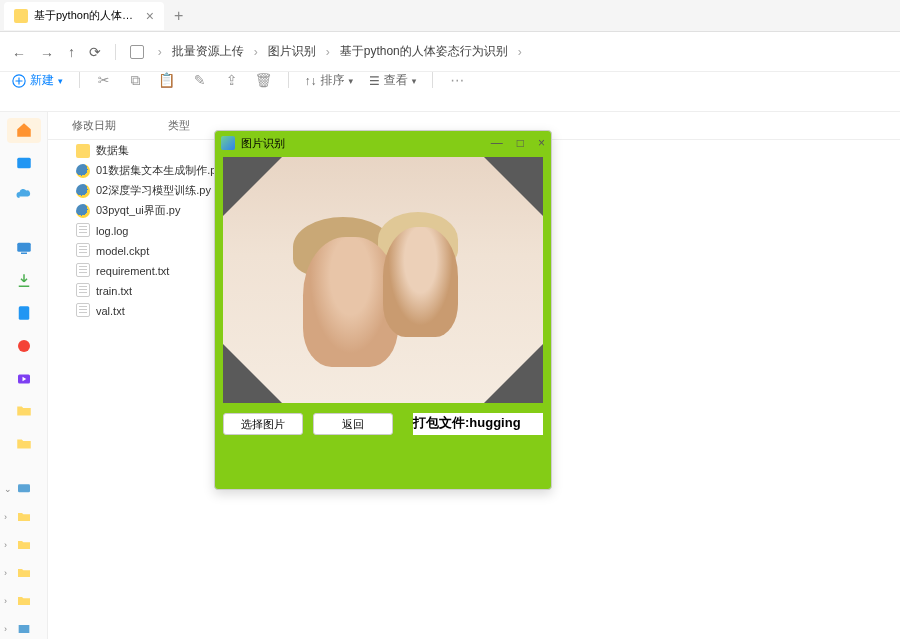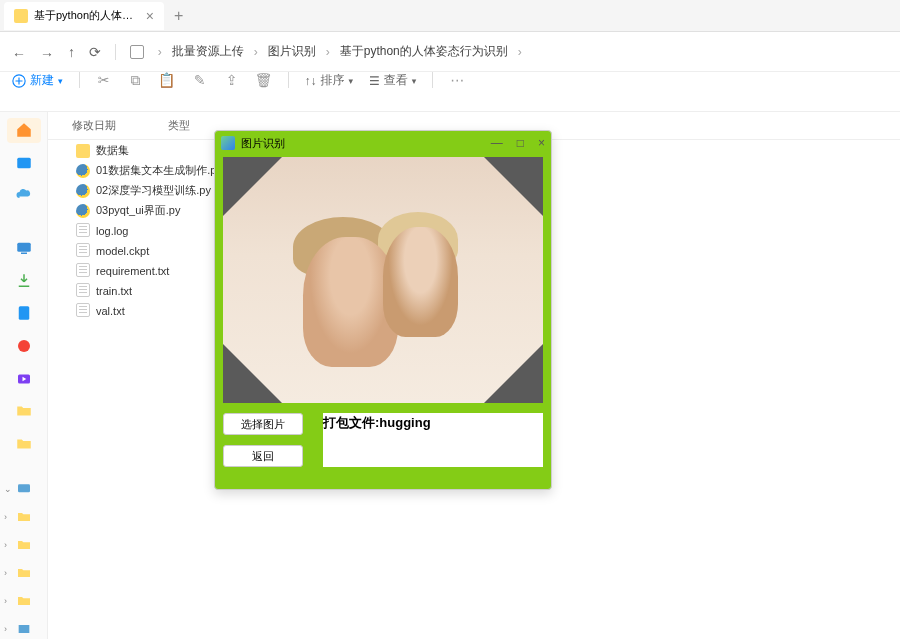--- a/index.html
+++ b/index.html
@@ -73,21 +73,21 @@
 .corner.tr { top: -90px; right: -90px; }
 .corner.bl { bottom: -90px; left: -90px; }
 .corner.br { bottom: -90px; right: -90px; }
 
 .person1 { position: absolute; left: 80px; top: 80px; width: 95px; height: 130px; background: radial-gradient(ellipse at 50% 30%, #e8c5a8 30%, #d4a580 60%); border-radius: 45% 45% 30% 30%; }
 .person2 { position: absolute; left: 160px; top: 70px; width: 75px; height: 110px; background: radial-gradient(ellipse at 50% 30%, #ecd0b8 30%, #c99b70 60%); border-radius: 45% 45% 30% 30%; }
 .hair1 { position: absolute; left: 70px; top: 60px; width: 100px; height: 60px; background: #c9a876; border-radius: 50% 50% 30% 30%; }
 .hair2 { position: absolute; left: 155px; top: 55px; width: 80px; height: 55px; background: #e0c896; border-radius: 50% 50% 30% 30%; }
 
 .btn-area { display: flex; padding: 8px; gap: 20px; }
-.btn-col { display: flex; flex-direction: column; gap: 10px; }
+.btn-col { display: flex; flex-direction: row; gap: 10px; }
 .dbtn { width: 80px; height: 22px; border: 1px solid #ccc; background: #fff; font-size: 11px; border-radius: 3px; display: flex; align-items: center; justify-content: center; cursor: pointer; }
 .result-box { flex: 1; background: #fff; font-size: 13px; font-weight: bold; line-height: 1.3; padding-top: 2px; }
 </style>
 </head>
 <body>
 
 <div class="tab-bar">
   <div class="tab">
     <div class="tab-icon"></div>
     <span class="tab-title">基于python的人体姿态行为识别</span>

